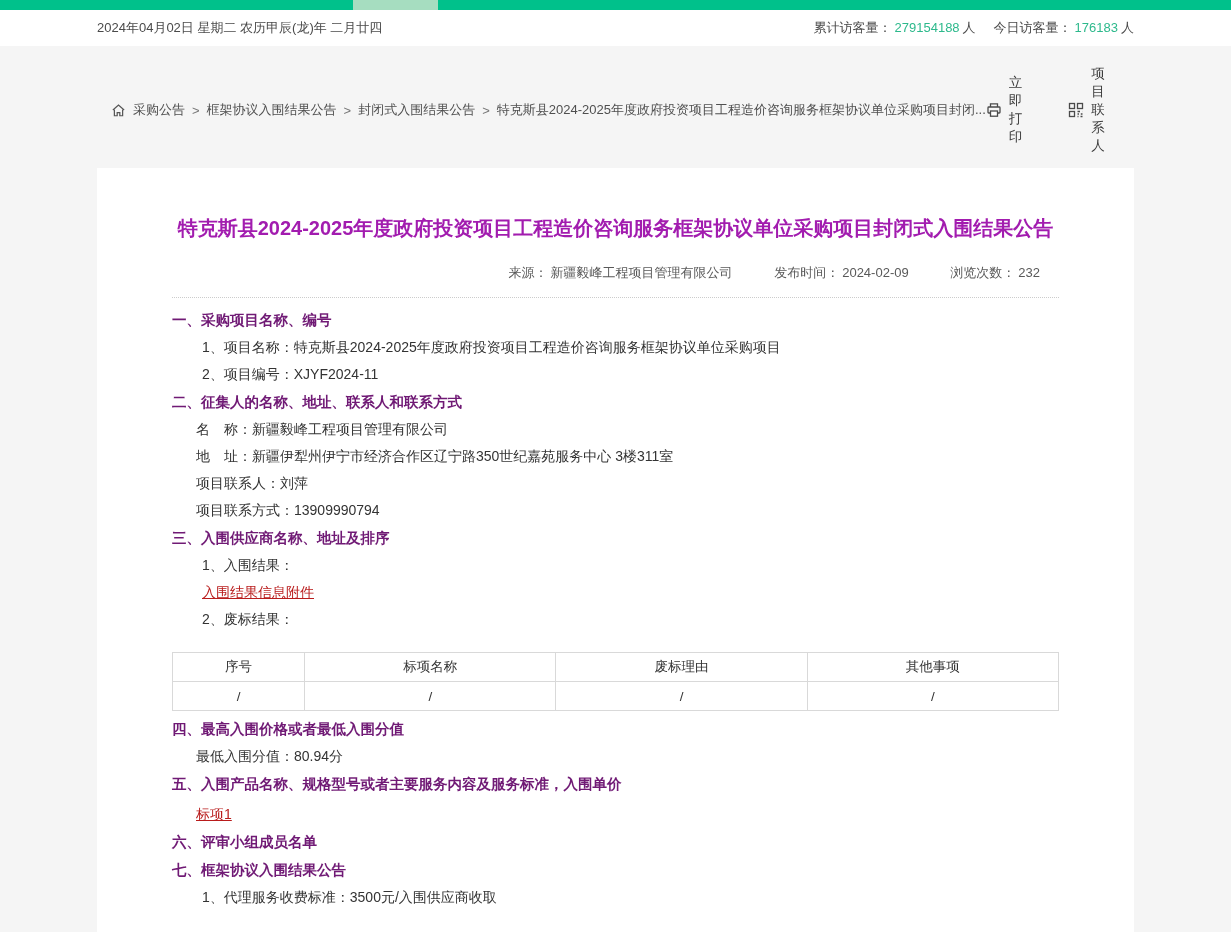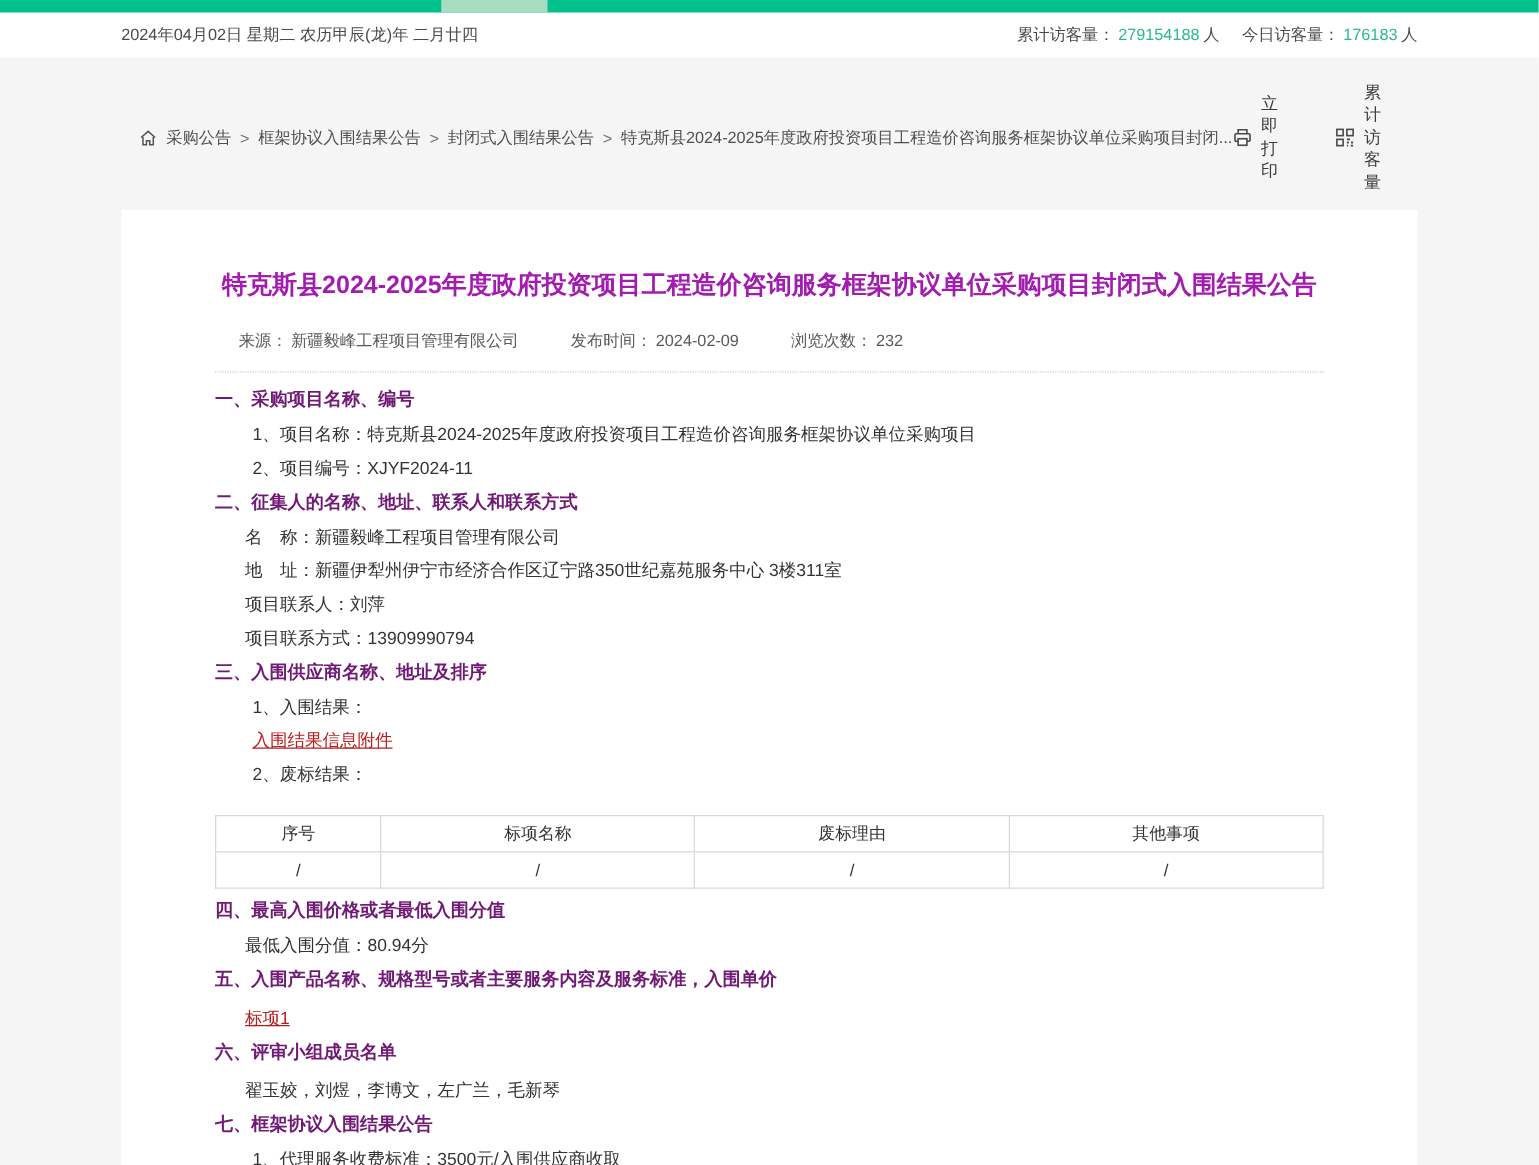--- a/index.html
+++ b/index.html
@@ -40,21 +40,21 @@
   
   .card {
     width:1037px; margin:13px auto 0; background:#ffffff;
     min-height:845px; padding:46px 75px 40px;
   }
   .article-title {
     text-align:center; font-size:20px; font-weight:bold; color:#a21caf;
     line-height:29px; margin:0 auto; max-width:900px;
   }
   .meta-row {
-    text-align:left; margin-top:21px; padding-bottom:15px;
+    text-align:right; margin-top:21px; padding-bottom:15px;
     border-bottom:1px dotted #cccccc;
     font-size:13px; color:#595959;
   }
   .meta-item { margin:0 19px; }
   .meta-item .lbl { margin-right:3px; }
 
   .article-body { padding-top:4px; }
   .sec-title { font-size:14.5px; font-weight:bold; color:#701a75; margin-top:8px; line-height:20px; }
   .line { font-size:14px; color:#333; line-height:20px; margin-top:7px; padding-left:24px; }
   .line.num { padding-left:30px; }
@@ -117,21 +117,21 @@
     </span>
     <span class="action-btn">
       <span style="display:inline-flex;">
         <svg width="16" height="16" viewBox="0 0 16 16" fill="none" stroke="currentColor" stroke-width="1.3">
           <rect x="1.5" y="1.5" width="5" height="5"></rect>
           <rect x="9.5" y="1.5" width="5" height="5"></rect>
           <rect x="1.5" y="9.5" width="5" height="5"></rect>
           <path d="M9.5 9.5 H12 M14.5 9.5 H14.6 M9.5 12 H11 M12.8 12 H14.5 M9.5 14.5 H10.5 M12.5 14.5 H14.5" stroke-width="1.5"></path>
         </svg>
       </span>
-      <span>累计访客量</span>
+      <span>项目联系人</span>
     </span>
   </span>
 </div>
 
 <div class="card">
   <h1 class="article-title">特克斯县2024-2025年度政府投资项目工程造价咨询服务框架协议单位采购项目封闭式入围结果公告</h1>
 
   <div class="meta-row">
     <span class="meta-item">
       <span class="lbl">来源：</span><span>新疆毅峰工程项目管理有限公司</span>
@@ -178,19 +178,18 @@
     </tbody>
       </table>
 
     <div class="sec-title mt-12">四、最高入围价格或者最低入围分值</div>
     <div class="line">最低入围分值：80.94分</div>
 
     <div class="sec-title">五、入围产品名称、规格型号或者主要服务内容及服务标准，入围单价</div>
     <div class="line mt-10"><a class="doc-link">标项1</a></div>
 
     <div class="sec-title mt-12">六、评审小组成员名单</div>
-    <div class="line mt-10">翟玉姣，刘煜，李博文，左广兰，毛新琴</div>
 
     <div class="sec-title">七、框架协议入围结果公告</div>
     <div class="line num">1、代理服务收费标准：3500元/入围供应商收取</div>
 
   </div>
 </div>
 
 </body></html>

